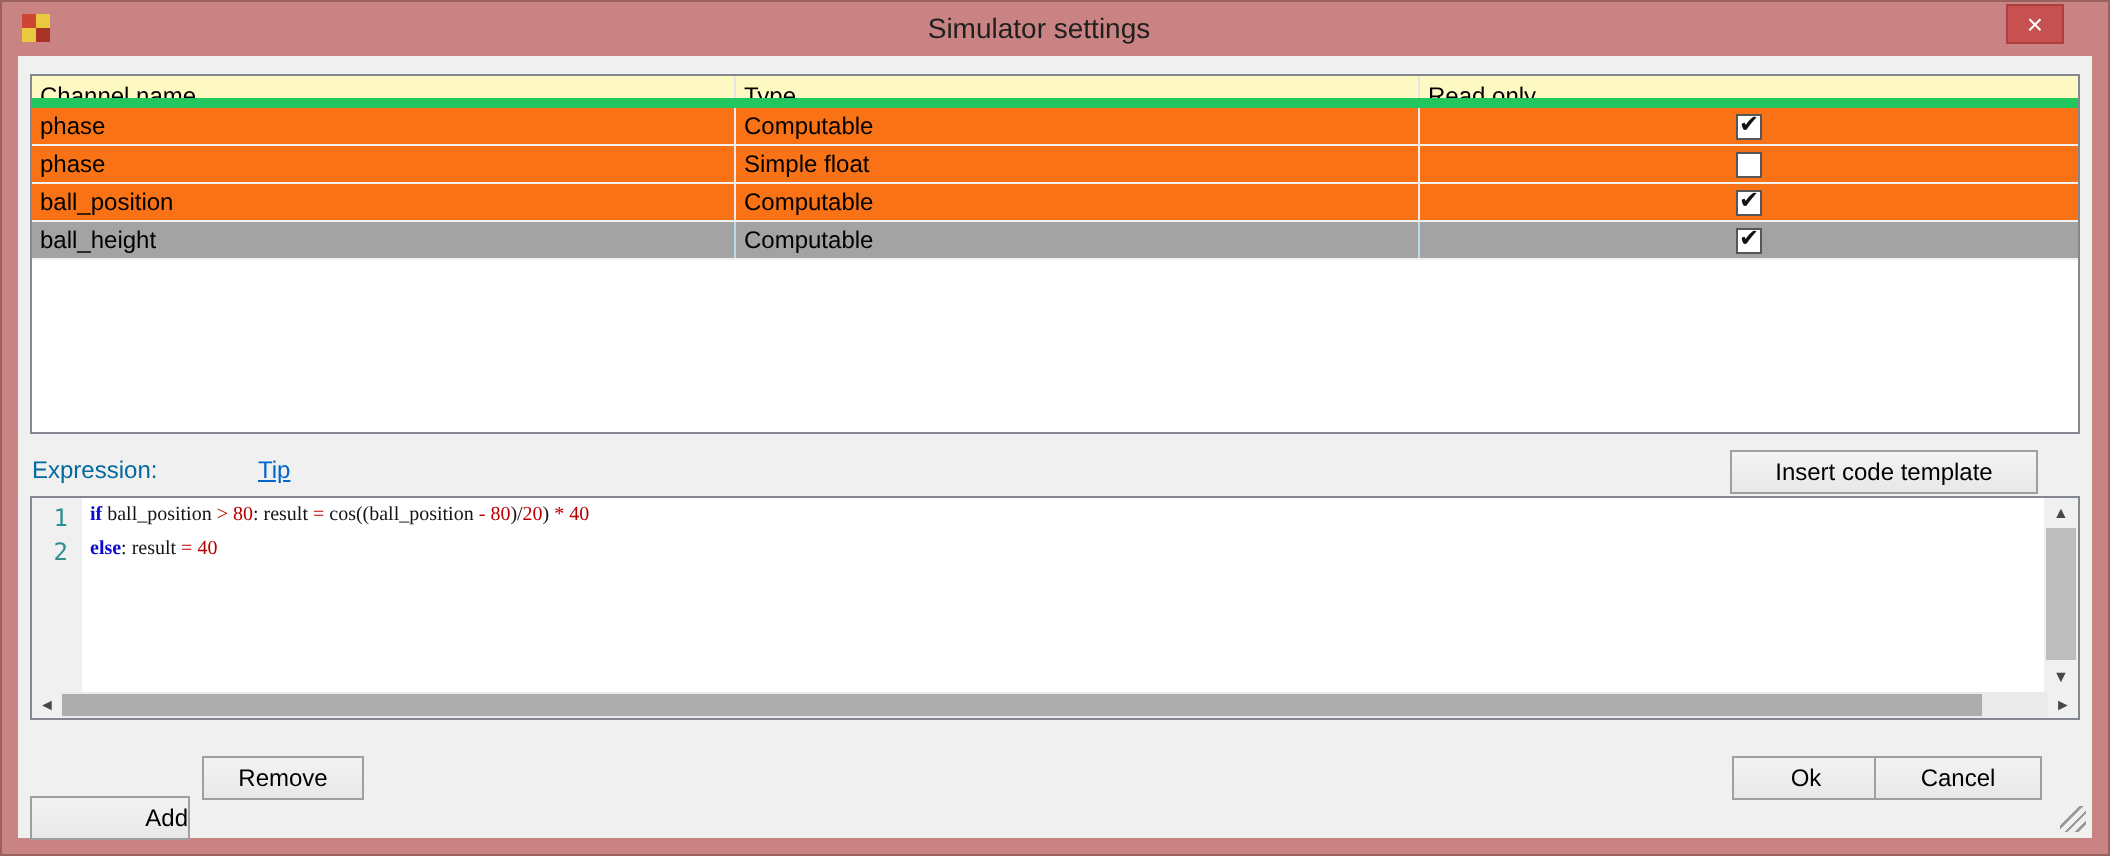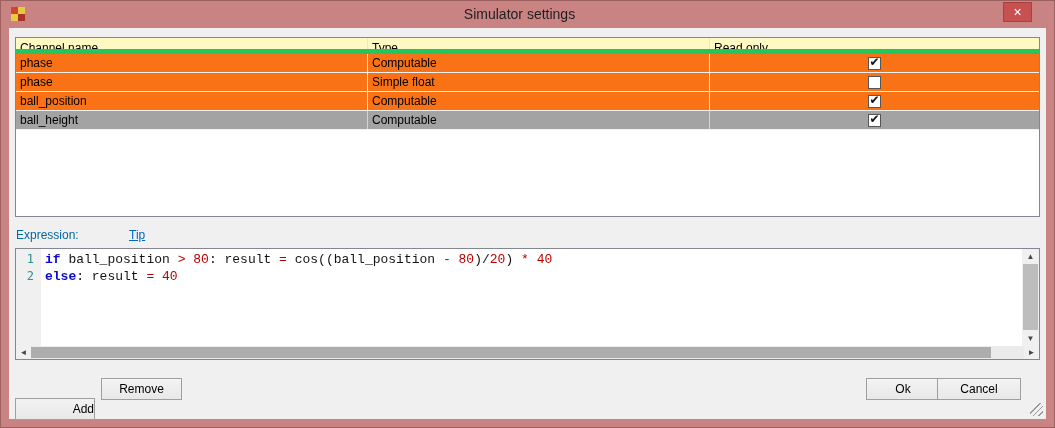--- a/index.html
+++ b/index.html
@@ -90,21 +90,21 @@
   .gutter {
     position:absolute; left:0; top:0; bottom:13px; width:25px;
     background:#f0f0f0; padding-top:3px;
     font-family:"DejaVu Sans Mono",monospace; font-size:12px; color:#2e8f8f;
     text-align:right;
   }
   .gutter .ln { height:17px; padding-right:7px; }
   .code {
     position:absolute; left:25px; right:17px; top:0; bottom:13px;
     padding:3px 0 0 4px; overflow:hidden;
-    font-family:Liberation Mono, monospace; font-size:13px; white-space:pre;
+    font-family:Liberation Serif, serif; font-size:10px; white-space:pre;
   }
   .code .cl { height:17px; }
   .tok-kw    { color:#0a0ad2; font-weight:bold; }
   .tok-op    { color:#b80000; }
   .tok-num   { color:#b80000; }
   .tok-plain { color:#141414; }
 
   
   .vscroll { position:absolute; right:0; top:0; bottom:13px; width:17px; background:#f0f0f0; }
   .hscroll { position:absolute; left:0; right:0; bottom:0; height:13px; background:#ebebeb; }
@@ -187,20 +187,21 @@
               <span class="cb checked">
                 <span class="check">✔</span>
               </span>
             </div>
           </div>
         </div>
     </div>
 
     <span class="expr-label">Expression:</span>
     <a class="tip-link">Tip</a>
+    <button class="win-btn insert-btn">Insert code template</button>
 
     <div class="editor">
       <div class="gutter" id="gutter">
           <div class="ln">1</div>
           <div class="ln">2</div>
         </div>
       <div class="code" id="codeArea"><div class="cl"><span class="tok-kw">if</span><span class="tok-plain"> ball_position </span><span class="tok-op">&gt;</span><span class="tok-plain"> </span><span class="tok-num">80</span><span class="tok-plain">: result </span><span class="tok-op">=</span><span class="tok-plain"> cos((ball_position </span><span class="tok-op">-</span><span class="tok-plain"> </span><span class="tok-num">80</span><span class="tok-plain">)/</span><span class="tok-num">20</span><span class="tok-plain">) </span><span class="tok-op">*</span><span class="tok-plain"> </span><span class="tok-num">40</span></div><div class="cl"><span class="tok-kw">else</span><span class="tok-plain">: result </span><span class="tok-op">=</span><span class="tok-plain"> </span><span class="tok-num">40</span></div></div>
 
       <div class="vscroll">
         <div class="sb-btn up">

